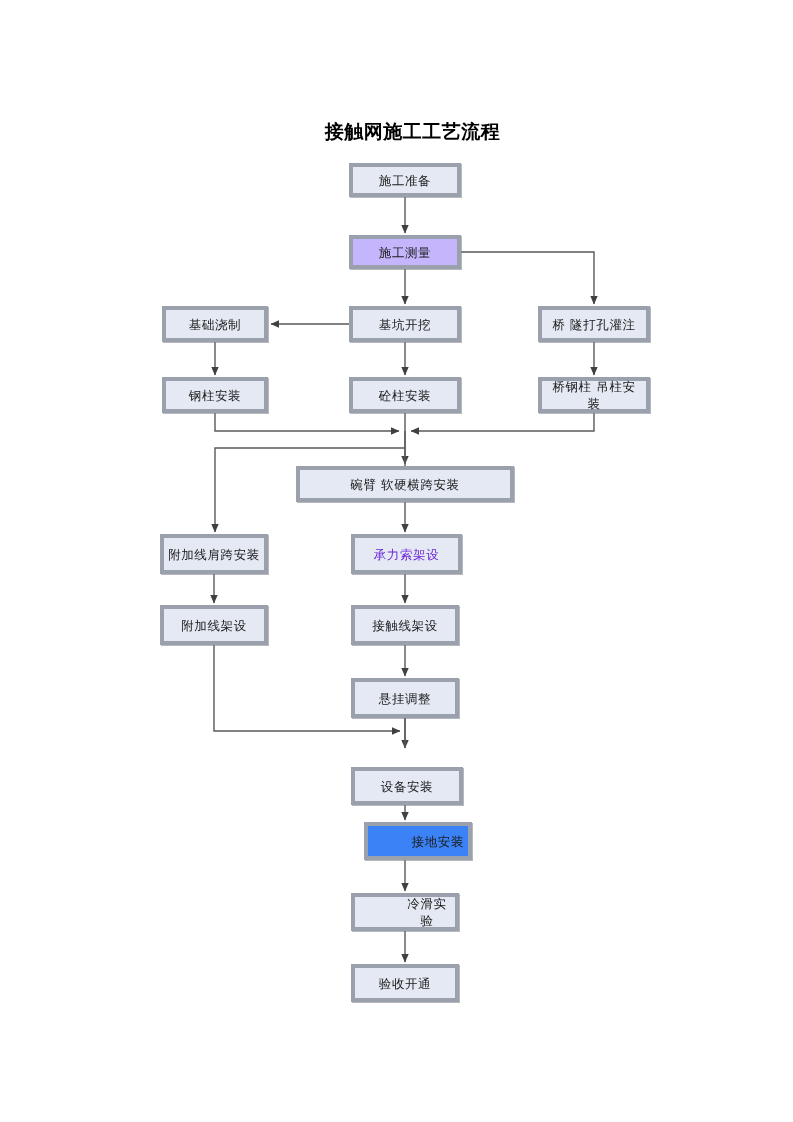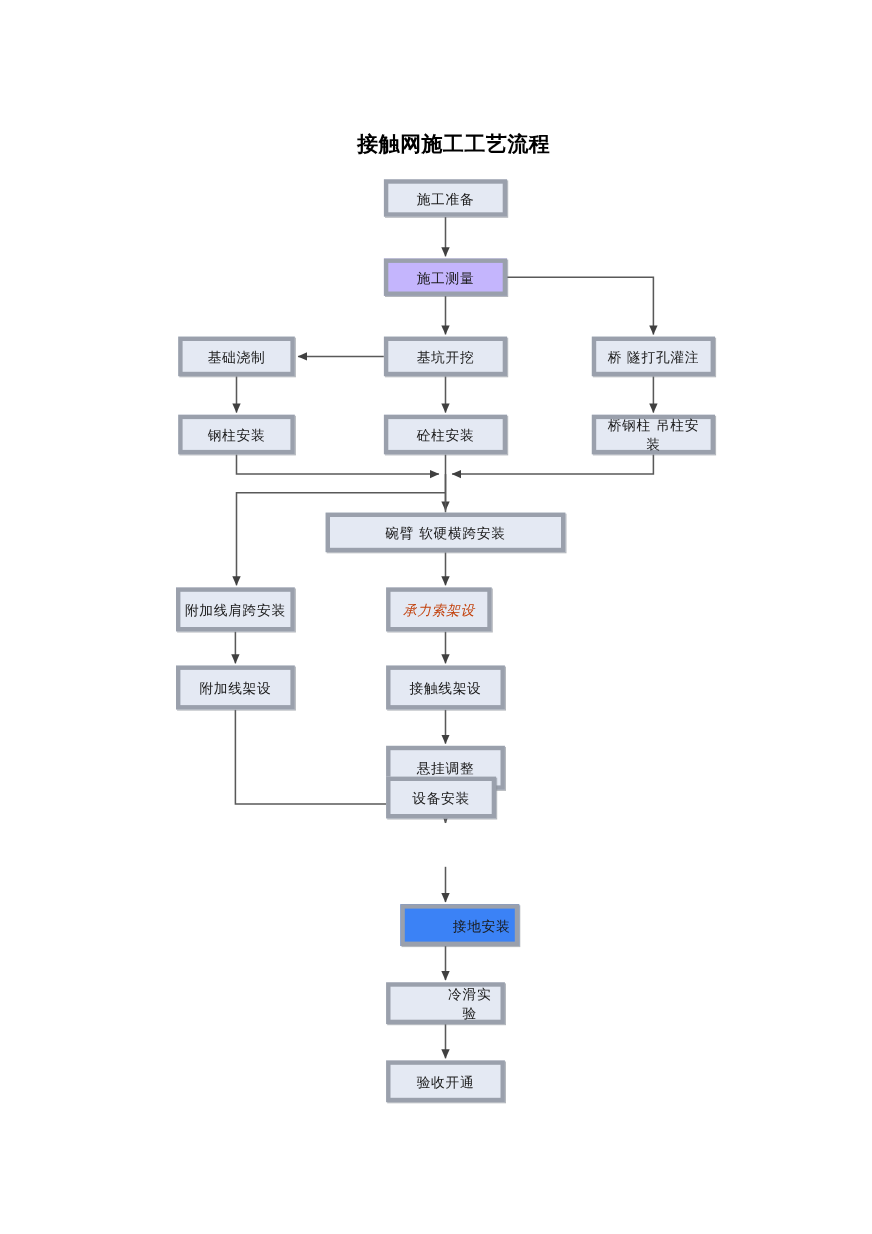--- a/index.html
+++ b/index.html
@@ -163,37 +163,37 @@
   </div>
 
   <div class="node" style="left: 296px; top: 466px; width: 218px; height: 36px; background: rgb(228, 233, 243); border-color: rgb(154, 160, 172); color: rgb(26, 26, 26);">
     <span>碗臂 软硬横跨安装</span>
   </div>
 
   <div class="node" style="left: 160px; top: 534px; width: 108px; height: 40px; background: rgb(228, 233, 243); border-color: rgb(154, 160, 172); color: rgb(26, 26, 26);">
     <span>附加线肩跨安装</span>
   </div>
 
-  <div class="node" style="left: 351px; top: 534px; width: 96px; height: 40px; background: rgb(228, 233, 243); border-color: rgb(154, 160, 172); color: #c2410c; font-style: italic;">
+  <div class="node" style="left: 351px; top: 534px; width: 111px; height: 40px; background: rgb(228, 233, 243); border-color: rgb(154, 160, 172); color: #6d28d9;">
     <span>承力索架设</span>
   </div>
 
   <div class="node" style="left: 160px; top: 605px; width: 108px; height: 40px; background: rgb(228, 233, 243); border-color: rgb(154, 160, 172); color: rgb(26, 26, 26);">
     <span>附加线架设</span>
   </div>
 
   <div class="node" style="left: 351px; top: 605px; width: 108px; height: 40px; background: rgb(228, 233, 243); border-color: rgb(154, 160, 172); color: rgb(26, 26, 26);">
     <span>接触线架设</span>
   </div>
 
   <div class="node" style="left: 351px; top: 678px; width: 108px; height: 40px; background: rgb(228, 233, 243); border-color: rgb(154, 160, 172); color: rgb(26, 26, 26);">
     <span>悬挂调整</span>
   </div>
 
-  <div class="node" style="left: 351px; top: 706px; width: 100px; height: 38px; background: rgb(228, 233, 243); border-color: rgb(154, 160, 172); color: rgb(26, 26, 26);">
+  <div class="node" style="left: 351px; top: 767px; width: 112px; height: 38px; background: rgb(228, 233, 243); border-color: rgb(154, 160, 172); color: rgb(26, 26, 26);">
     <span>设备安装</span>
   </div>
 
   <div class="node" style="left: 364px; top: 822px; width: 108px; height: 38px; background: #3b82f6; border-color: rgb(154, 160, 172); color: rgb(26, 26, 26); justify-content: flex-end;">
     <span>接地安装</span>
   </div>
 
   <div class="node" style="left: 351px; top: 893px; width: 108px; height: 38px; background: rgb(228, 233, 243); border-color: rgb(154, 160, 172); color: rgb(26, 26, 26); padding-left: 48px;">
     <span>冷滑实验</span>
   </div>

